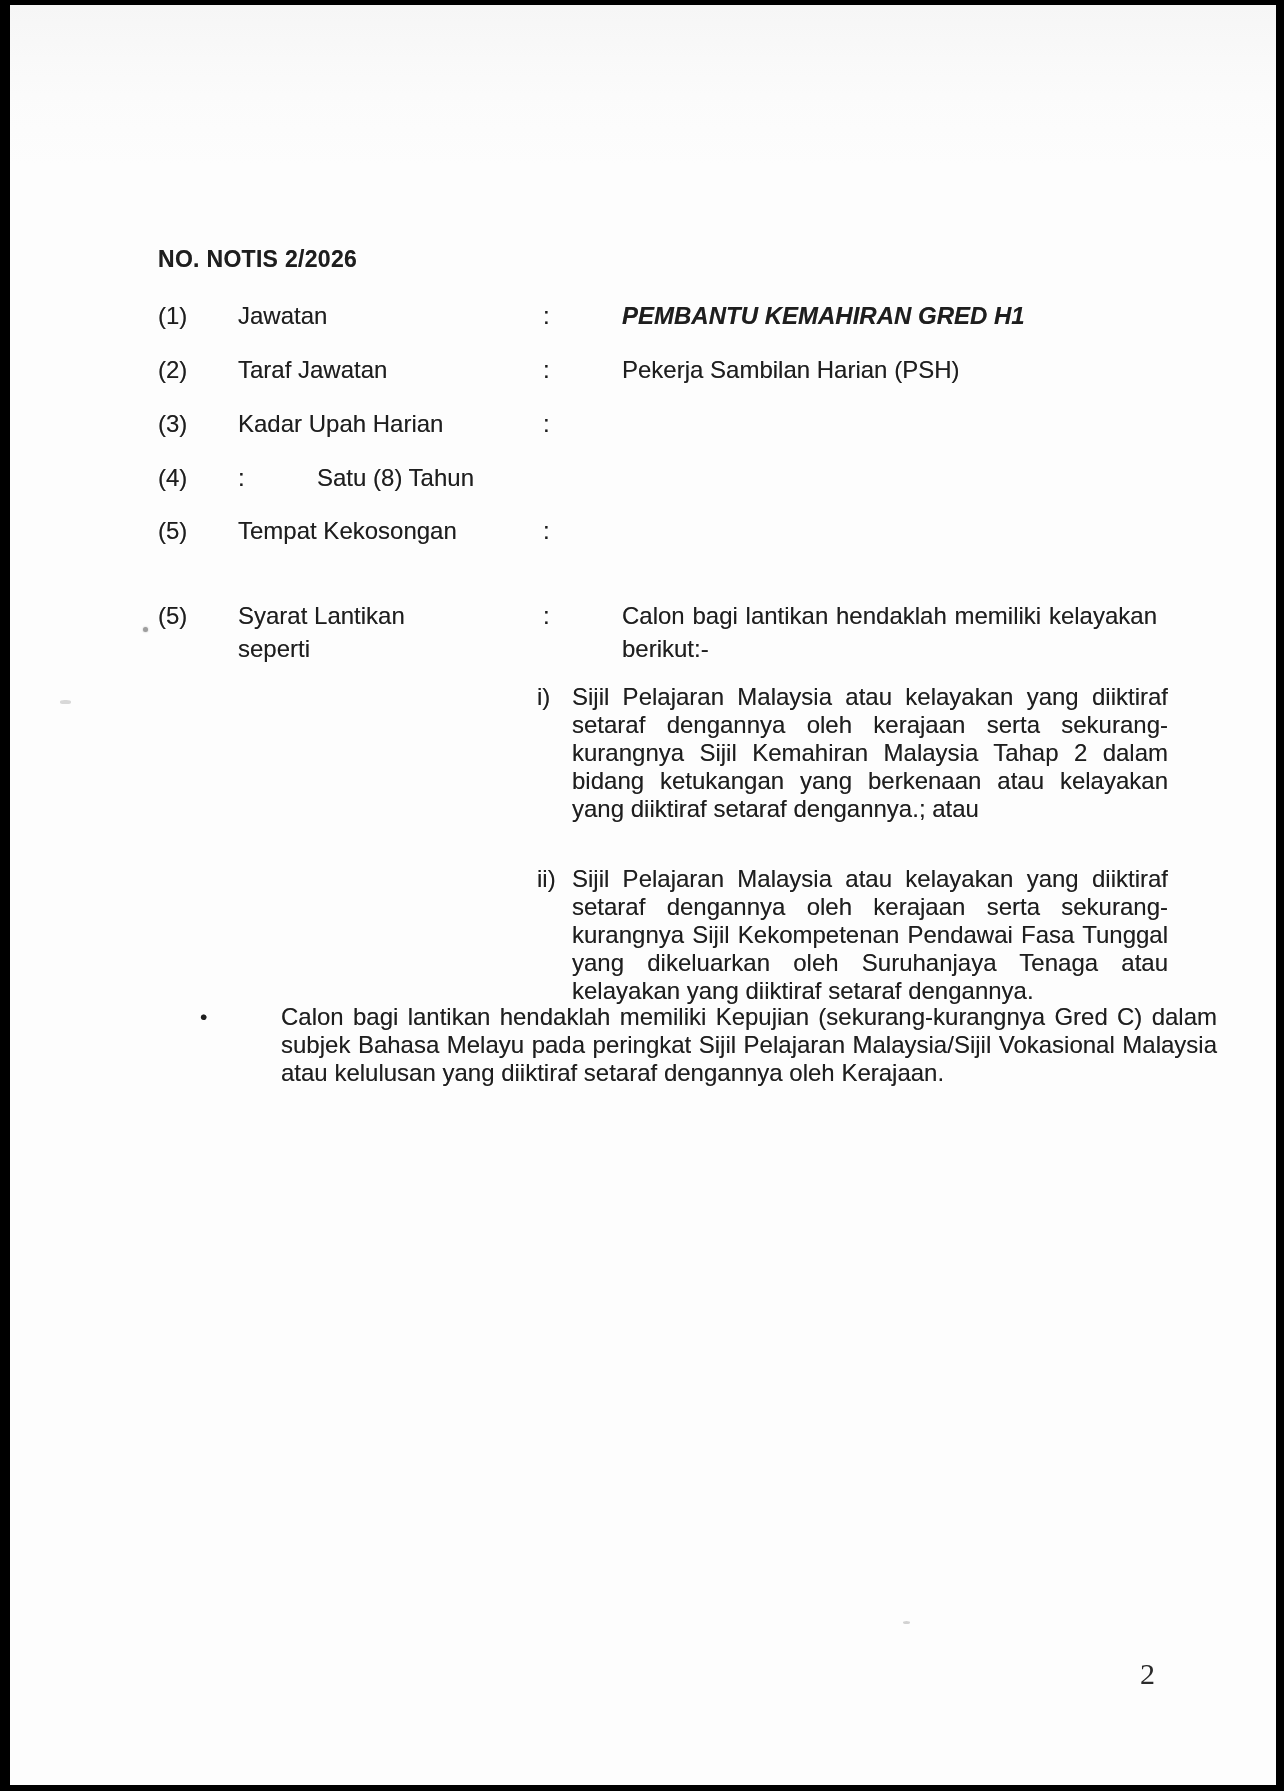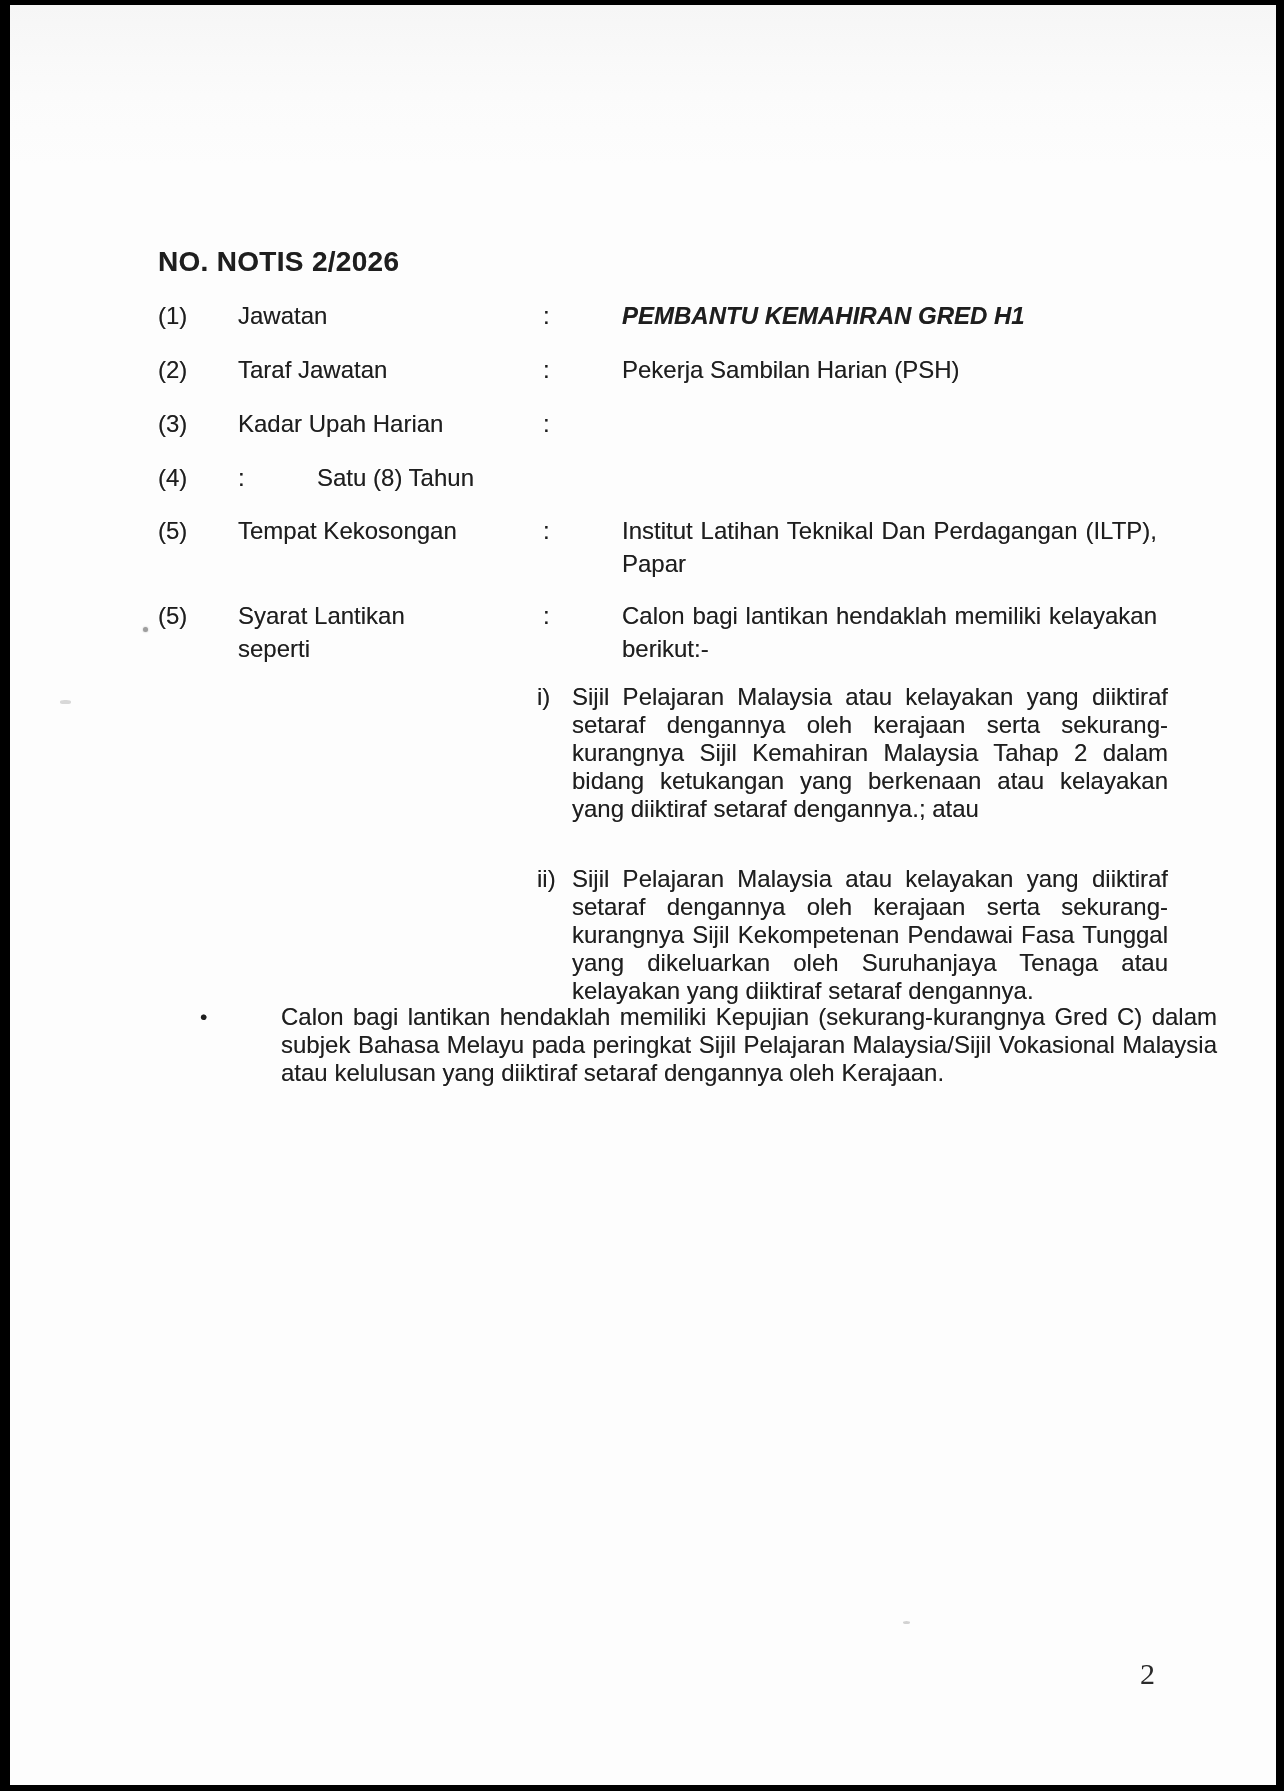--- a/index.html
+++ b/index.html
@@ -14,21 +14,21 @@
   .page{
     position:absolute;left:10px;top:5px;
     width:1266px;height:1780px;
     background:linear-gradient(180deg,#f6f6f6 0px,#fbfbfb 90px,#fdfdfd 160px,#fdfdfd 100%);
     overflow:hidden;
   }
   .txt{ text-shadow:0 0 0.5px rgba(20,20,20,0.45); }
 
   .heading{
     position:absolute;left:148px;top:241px;
-    font-size:28px;font-weight:700;letter-spacing:0.3px;
+    font-size:23px;font-weight:700;letter-spacing:0.3px;
   }
 
   .row{
     position:absolute;left:148px;
     display:flex;align-items:flex-start;
     font-size:24px;line-height:33px;
   }
   .r1{top:294px}.r2{top:348px}.r3{top:402px}.r4{top:456px}.r5{top:509px}.r6{top:594px}
   .row .num{width:80px;flex:0 0 auto;}
   .row .label{width:305px;flex:0 0 auto;}
@@ -95,21 +95,20 @@
   <div class="row r4 txt">
     <div class="num">(4)</div>
     <div class="colon">:</div>
     <div class="value">Satu (8) Tahun</div>
   </div>
 
   <div class="row r5 txt">
     <div class="num">(5)</div>
     <div class="label">Tempat Kekosongan</div>
     <div class="colon">:</div>
-    <div class="value">Institut Latihan Teknikal Dan Perdagangan (ILTP), Papar</div>
   </div>
 
   <div class="row r6 txt">
     <div class="num">(5)</div>
     <div class="label">Syarat Lantikan seperti</div>
     <div class="colon">:</div>
     <div class="value">Calon bagi lantikan hendaklah memiliki kelayakan berikut:-</div>
   </div>
 
   <div class="item i1 txt">

